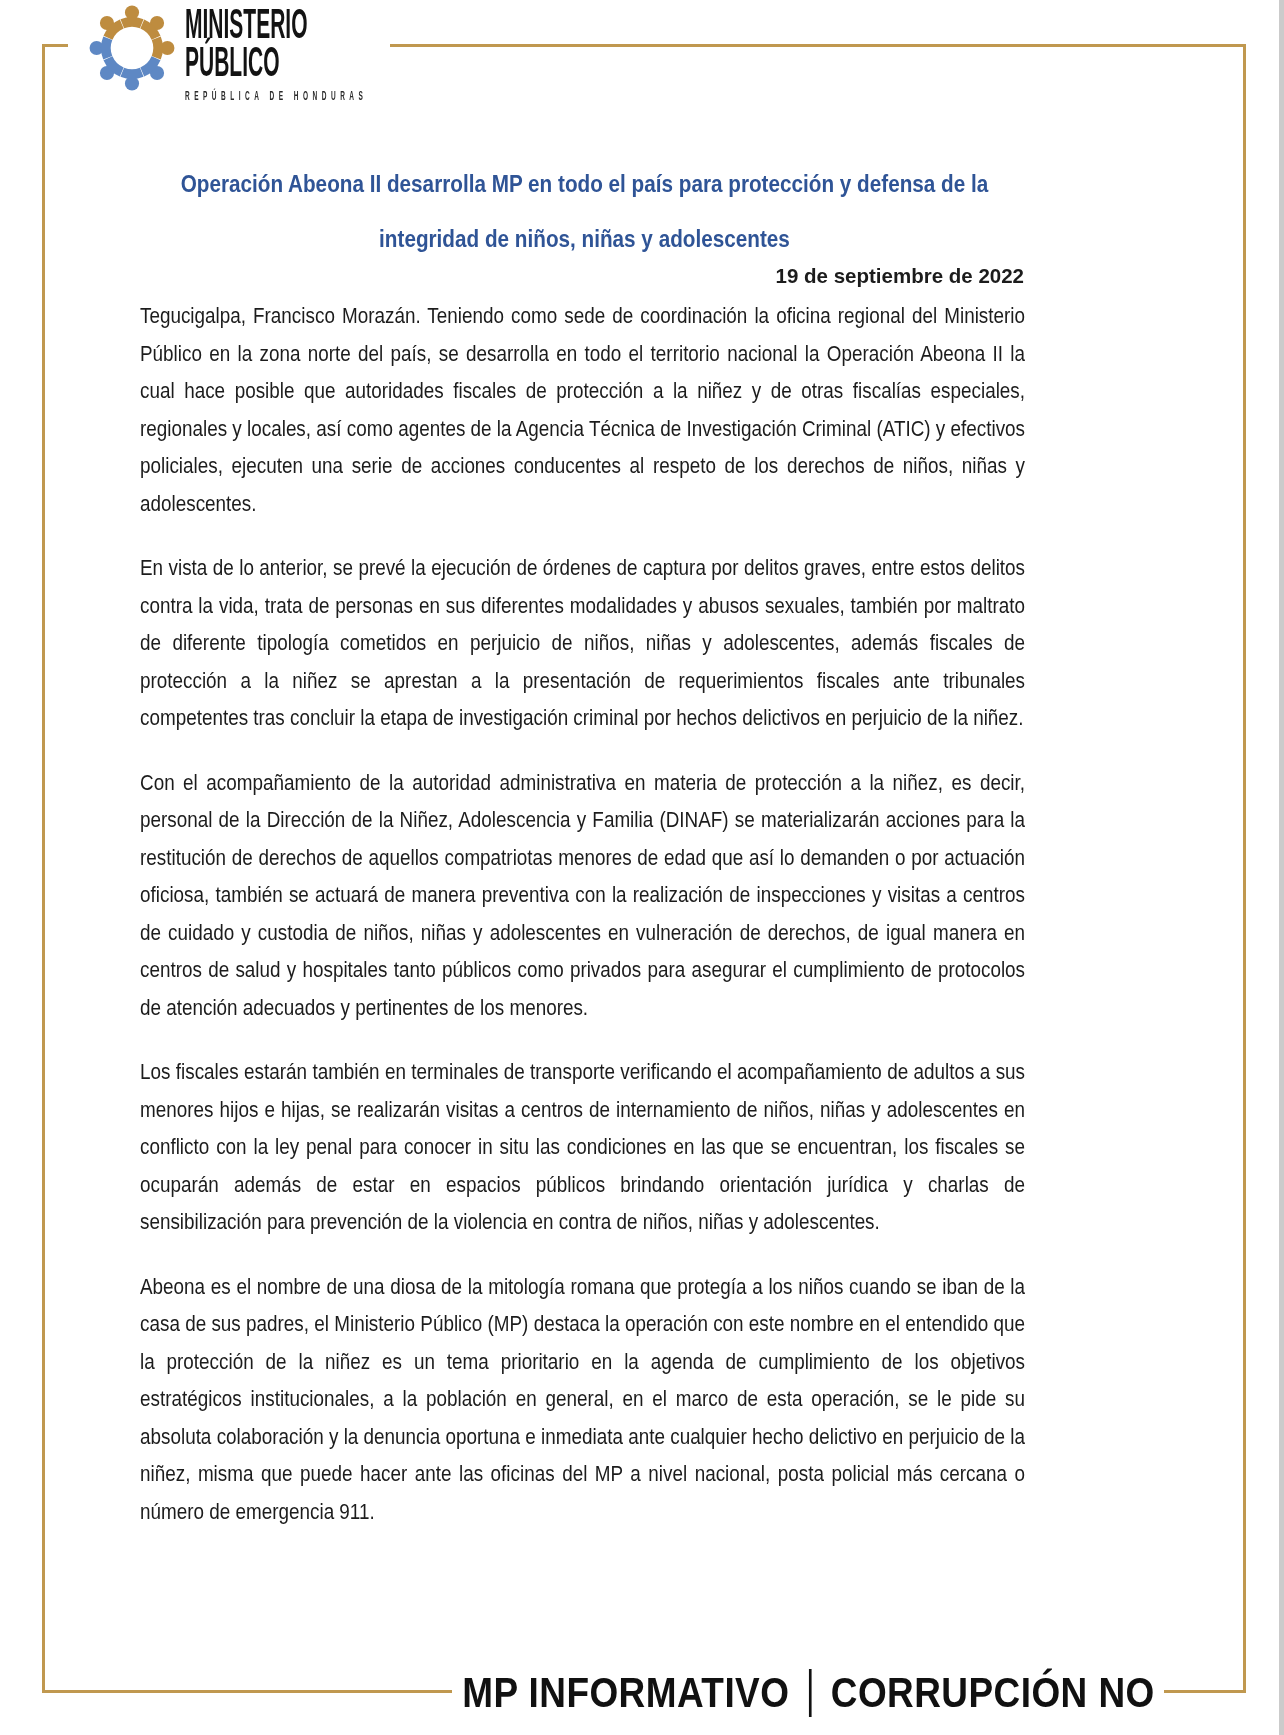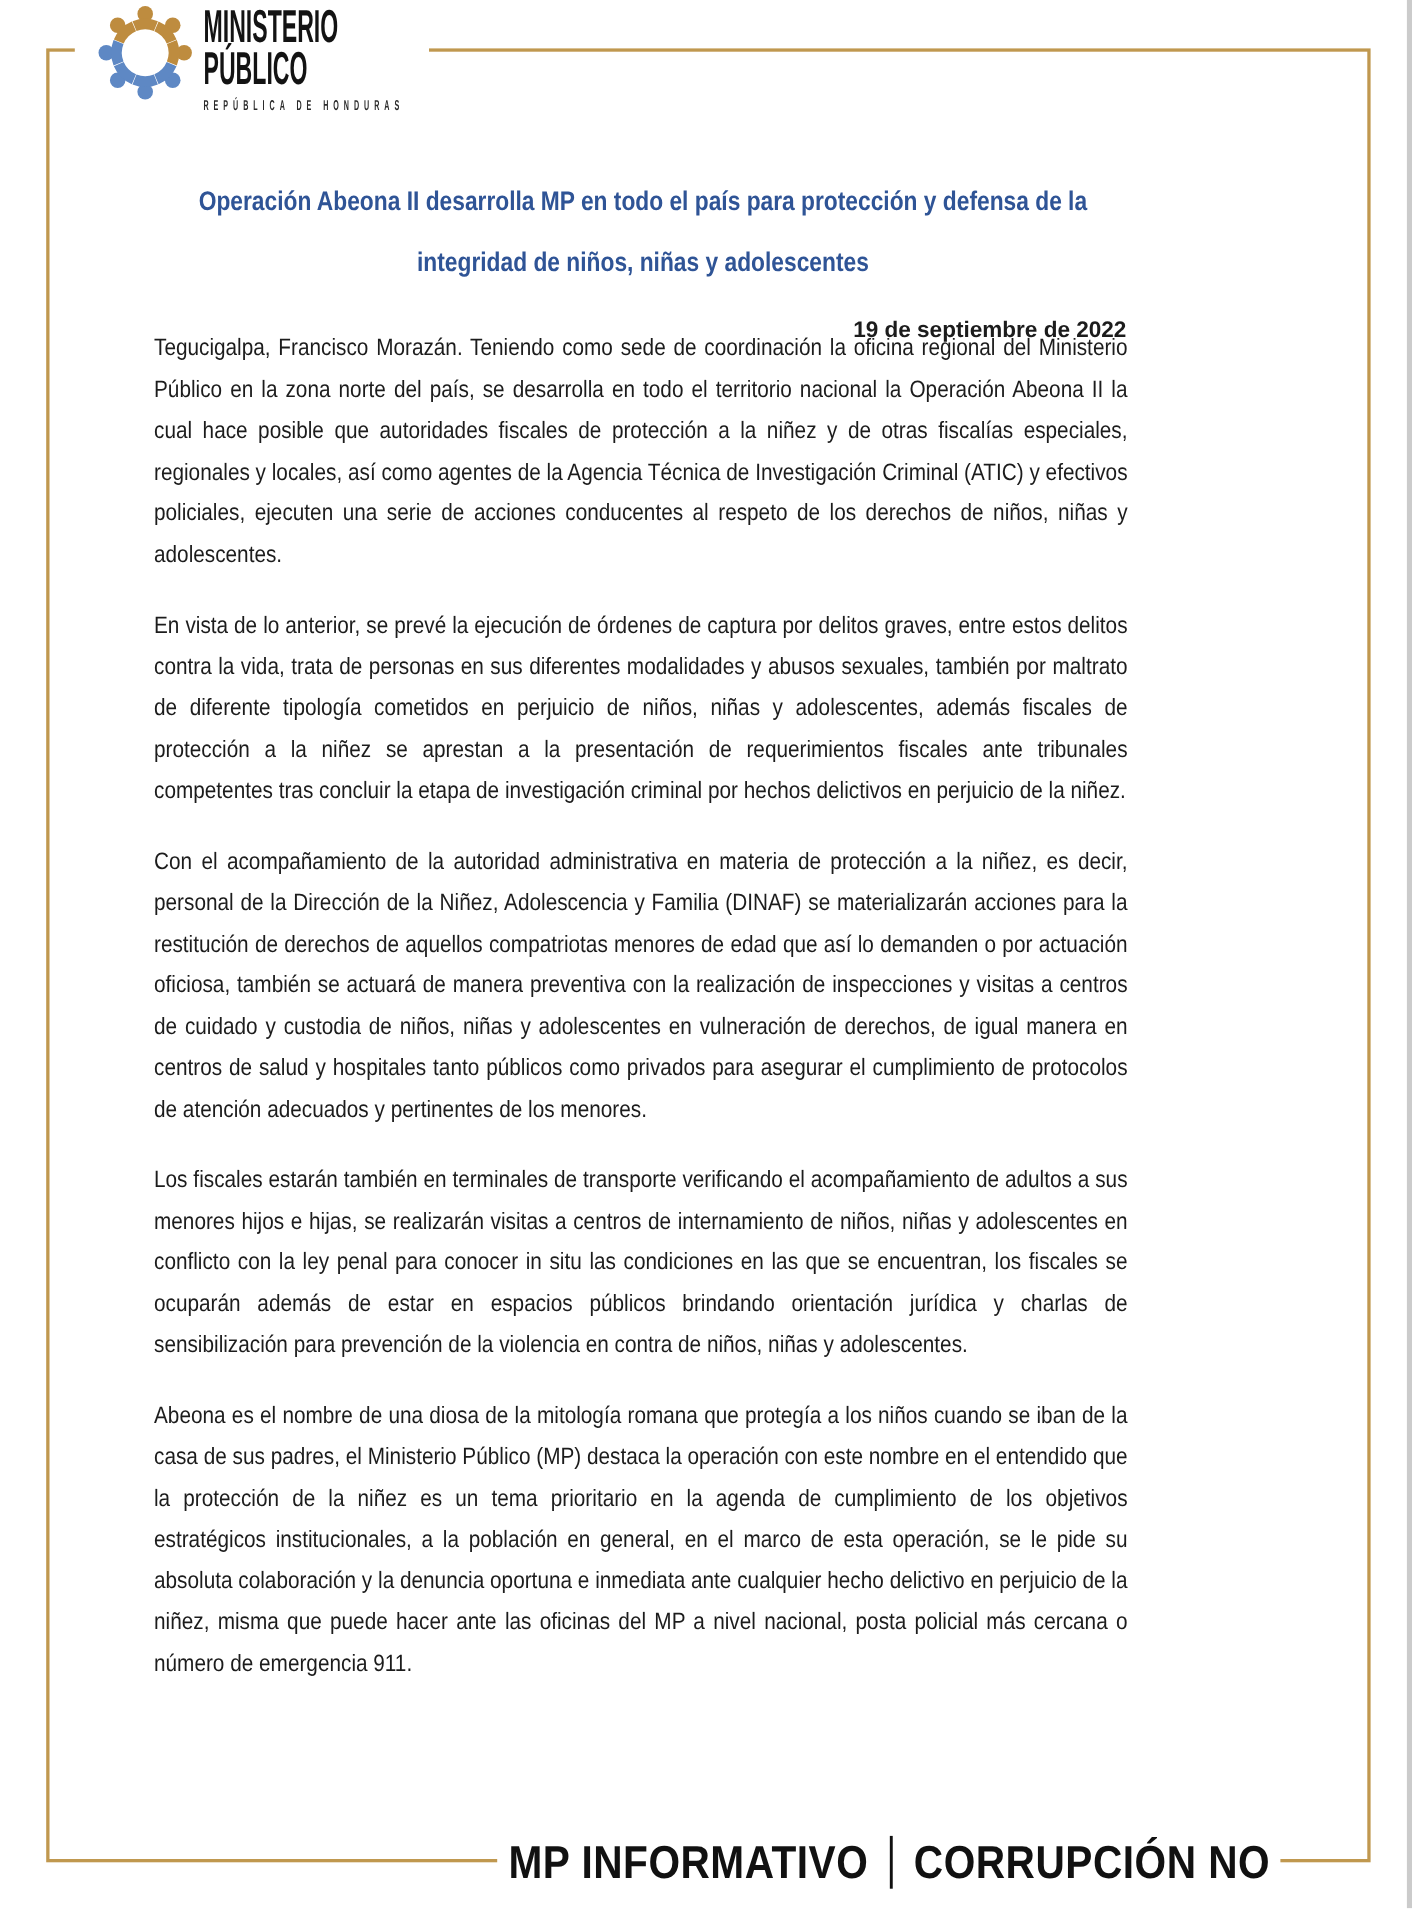--- a/index.html
+++ b/index.html
@@ -23,21 +23,21 @@
   .logo-text{position:absolute;left:117px;top:5px;width:340px;
              transform:scaleX(0.5);transform-origin:0 0;color:#131313;}
   .logo-name{font-size:42px;font-weight:bold;line-height:38px;letter-spacing:0px;white-space:nowrap;}
   .logo-sub{margin-top:7px;font-size:13px;font-weight:bold;letter-spacing:9px;white-space:nowrap;color:#2b2b2b;}
 
   
   .doc-title{position:absolute;left:140px;top:156px;width:1052px;
              transform:scaleX(0.845);transform-origin:0 0;text-align:center;
              font-weight:bold;font-size:24.5px;line-height:55px;color:var(--title-blue,#2F5496);}
   .doc-date{position:absolute;left:140px;top:264px;width:884px;text-align:right;
-            font-weight:bold;font-size:20.5px;color:var(--text-black,#1C1C1C);margin-top:24px;}
+            font-weight:bold;font-size:20.5px;color:var(--text-black,#1C1C1C);}
   .body-copy{position:absolute;left:140px;top:298px;width:1008px;
              transform:scaleX(0.878);transform-origin:0 0;
              font-size:21.5px;line-height:37.5px;text-align:justify;
              color:var(--text-black,#1C1C1C);}
   .body-copy p{margin:0 0 27px 0;}
 
   
   .footer-block{position:absolute;left:452px;top:1645px;width:712px;height:96px;background:#fff;
                 display:flex;align-items:center;justify-content:center;}
   .footer-text{transform:scaleX(0.88);white-space:nowrap;font-size:42px;font-weight:bold;

